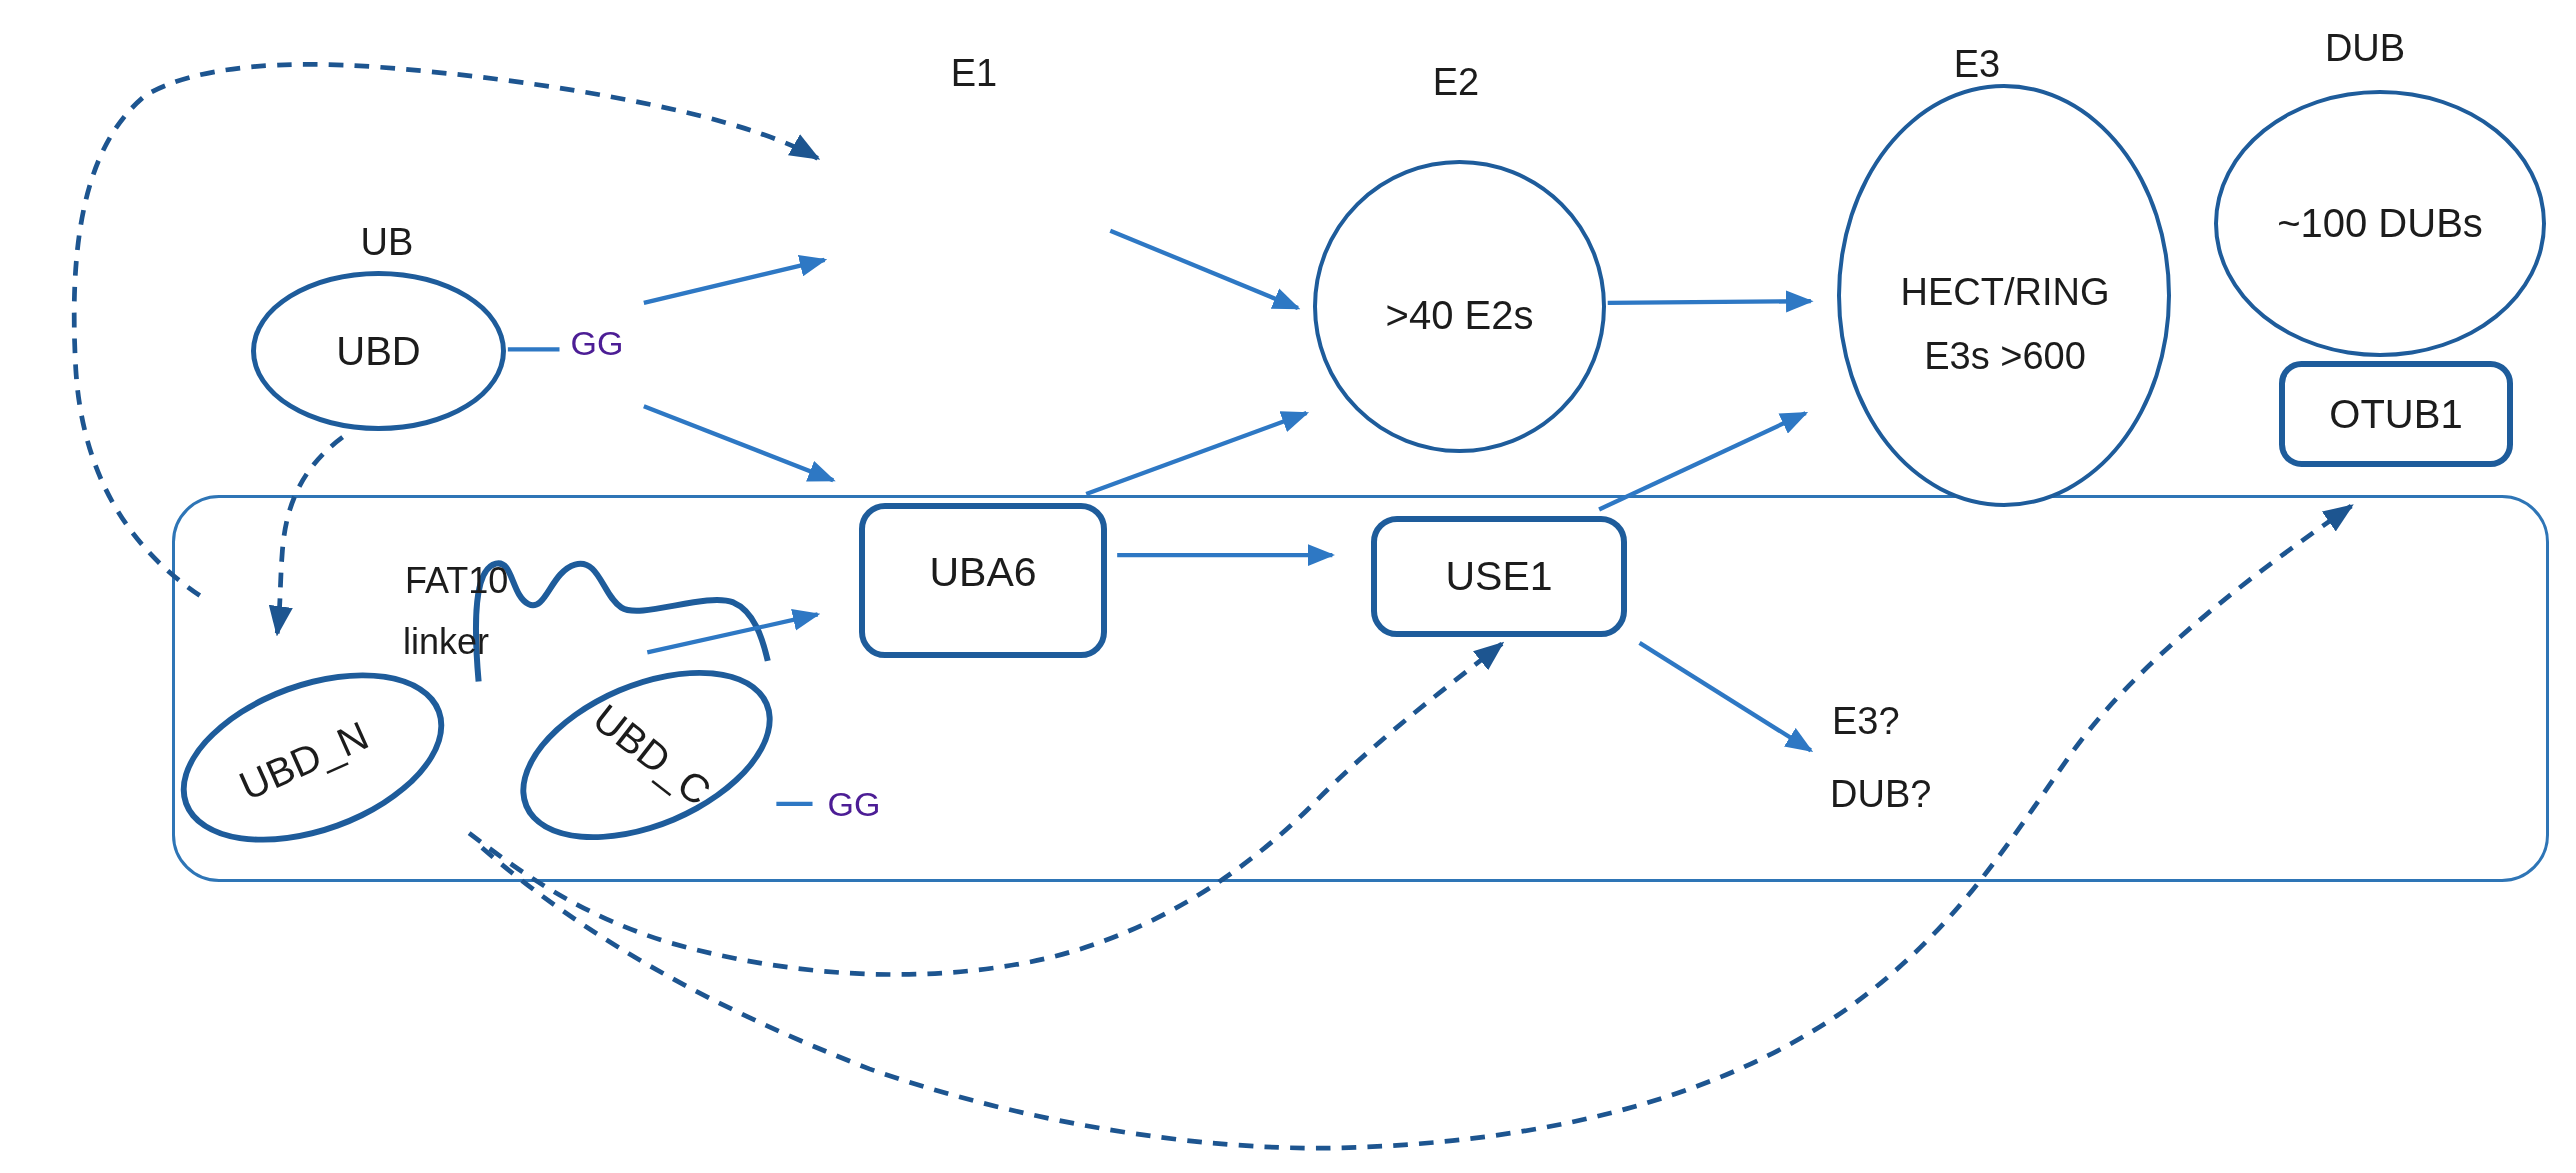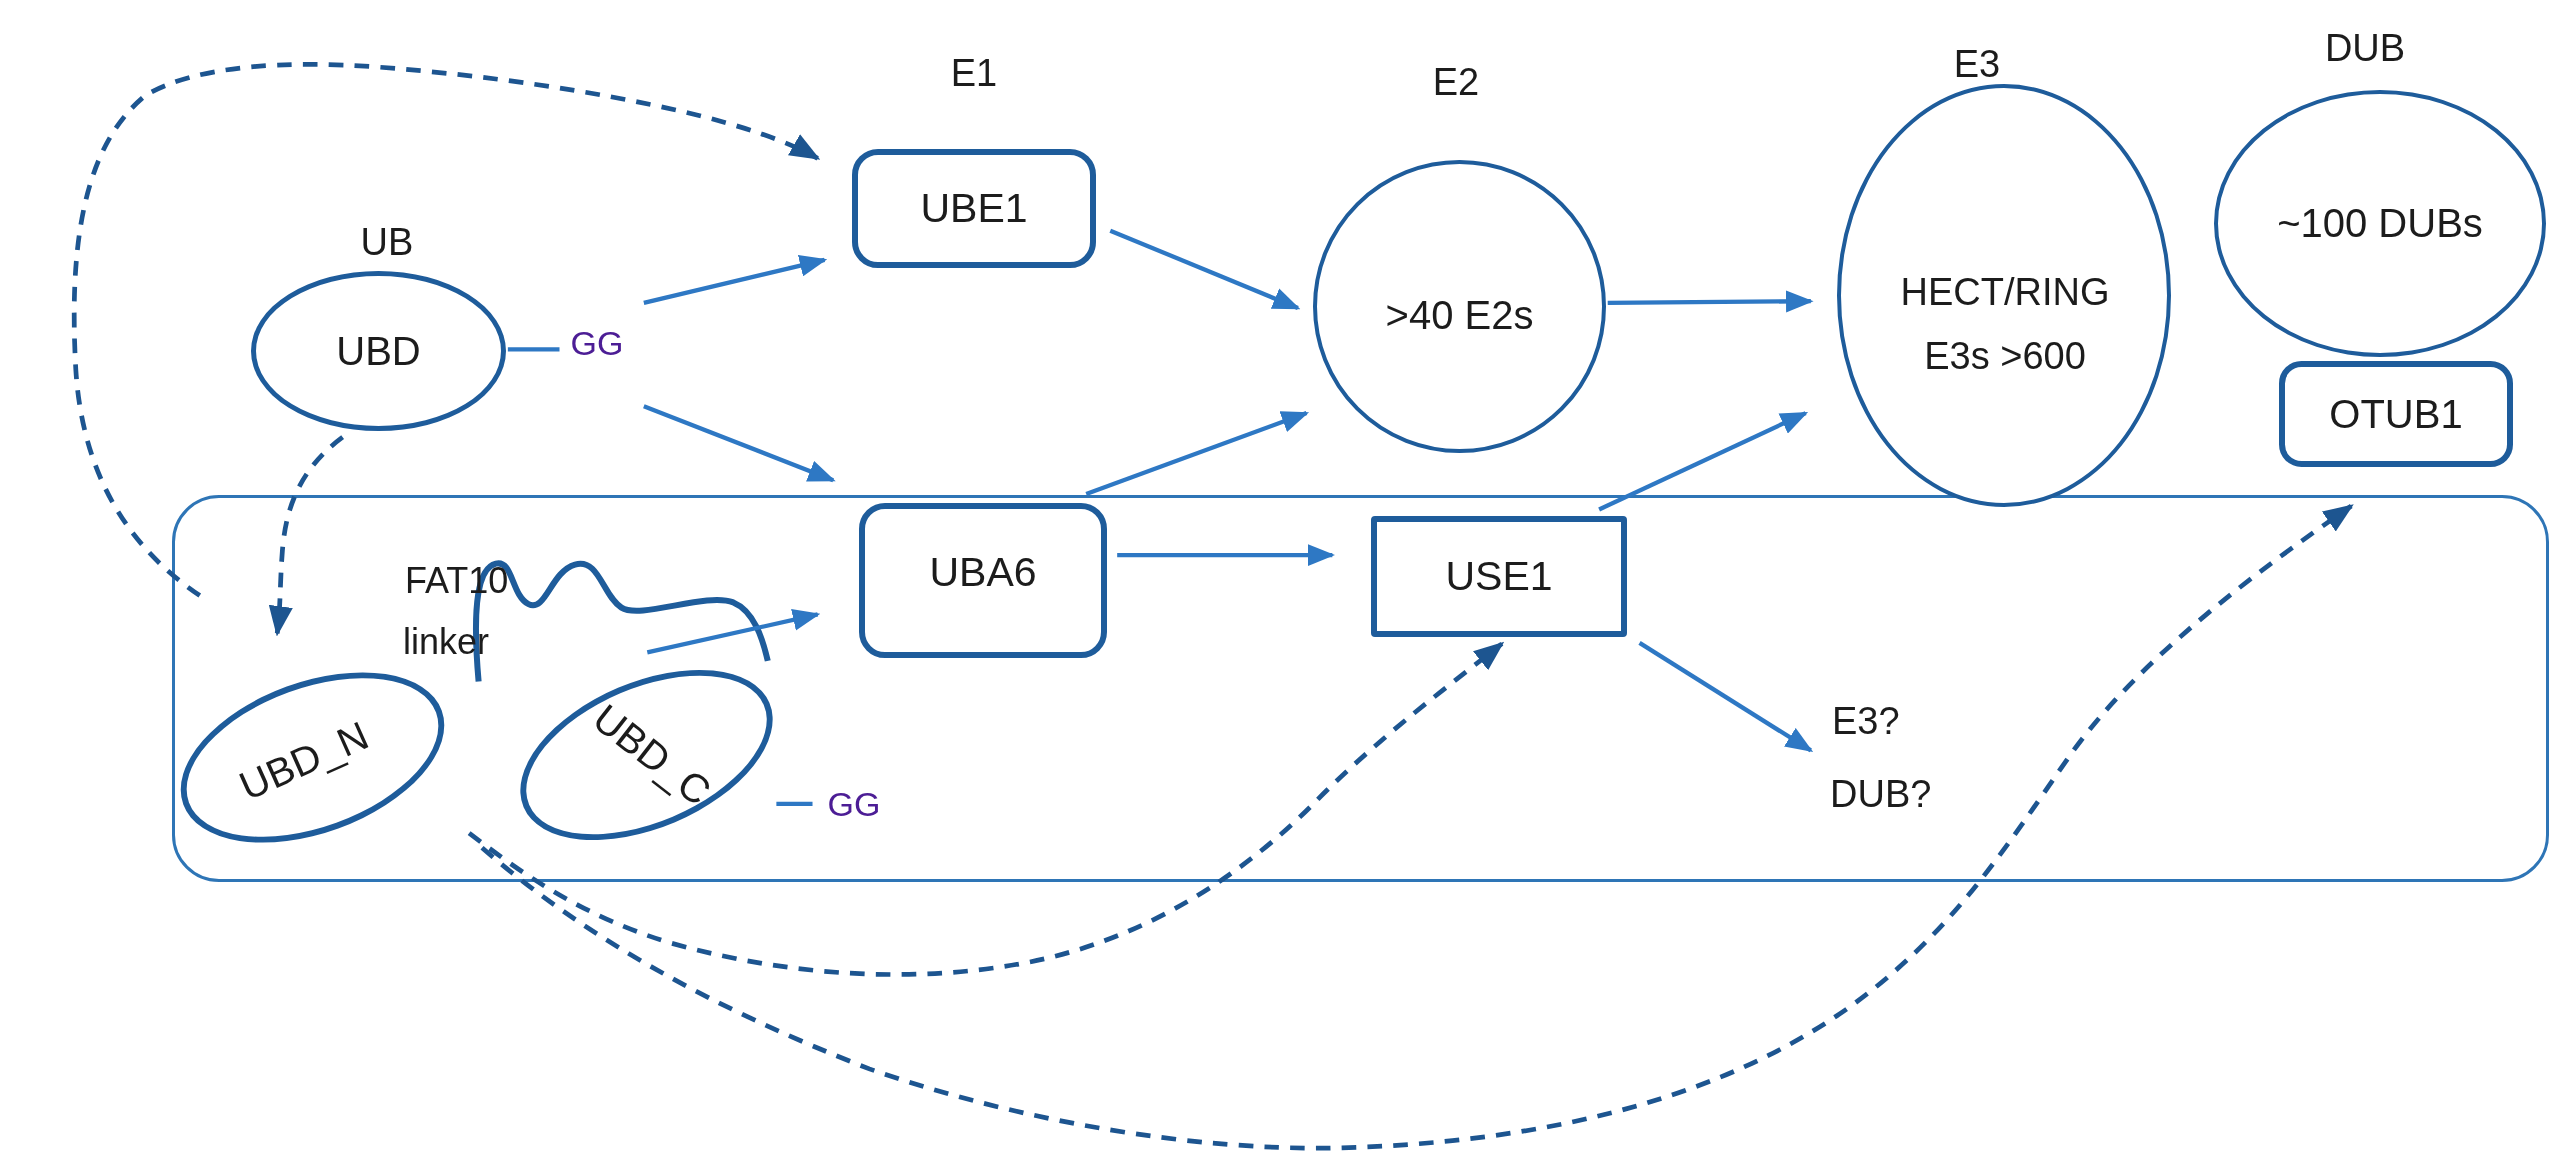--- a/index.html
+++ b/index.html
@@ -47,21 +47,20 @@
   <div class="lbl" style="left:960px; top:73px;margin-left:14px;">E1</div>
   <div class="lbl" style="left:1456px; top:82px;">E2</div>
   <div class="lbl" style="left:1977px; top:64px;">E3</div>
   <div class="lbl" style="left:2365px; top:48px;">DUB</div>
 
   <div class="container-rect" style="left:172px; top:495px; width:2377px; height:387px;"></div>
 
   <div class="node ellipse" style="left:251px; top:271px; width:255px; height:160px;">UBD</div>
   <div class="gg" style="left:597px; top:343px;">GG</div>
 
-  <div class="node" style="left:852px; top:149px; width:244px; height:119px; border-width:6px; border-radius:26px; font-size:41px;">UBE1</div>
 
   <div class="node ellipse" style="left:1313px; top:160px; width:293px; height:293px; border-width:4.3px; padding-top:17px;">&gt;40 E2s</div>
 
   <div class="node ellipse" style="left:1837px; top:84px; width:334px; height:423px; border-width:4.3px;"></div>
   <div class="e3text">
     <div>HECT/RING</div>
     <div>E3s &gt;600</div>
   </div>
 
   <div class="node ellipse" style="left:2214px; top:90px; width:332px; height:267px; border-width:4.3px;">~100 DUBs</div>
@@ -74,21 +73,21 @@
   <div class="node ellipse" style="left:175px; top:682px; width:275px; height:151px; border-width:6px; transform:rotate(-20deg);"></div>
   <div class="rotlbl" style="left:304px; top:761px; transform:translate(-50%,-50%) rotate(-24deg);">UBD_N</div>
 
   <div class="node ellipse" style="left:513px; top:682px; width:267px; height:146px; border-width:6px; transform:rotate(-23deg);"></div>
   <div class="rotlbl" style="left:652px; top:755px; transform:translate(-50%,-50%) rotate(38deg);">UBD_C</div>
 
   <div class="gg" style="left:854px; top:804px;">GG</div>
 
   <div class="node" style="left:859px; top:503px; width:248px; height:155px; border-width:6px; border-radius:26px; font-size:41px; padding-bottom:15.5px;">UBA6</div>
 
-  <div class="node" style="left:1371px; top:516px; width:256px; height:121px; border-width:6px; border-radius:4px; font-size:41px;">USE1</div>
+  <div class="node" style="left:1371px; top:516px; width:256px; height:121px; border-width:6px; border-radius:26px; font-size:41px;">USE1</div>
 
   <div class="freelabel" style="left:1832px; top:690px; font-size:38px;">E3?</div>
   <div class="freelabel" style="left:1830px; top:763px; font-size:38px;">DUB?</div>
 
   <svg class="connectors" width="2576" height="1173" viewBox="0 0 2993 1363">
     <defs>
       <marker id="mA" viewBox="0 0 10 8" refX="9" refY="4" markerWidth="6.4" markerHeight="5.2" orient="auto" markerUnits="strokeWidth">
         <path d="M0,0 L10,4 L0,8 Z" fill="#2e78c4"></path>
       </marker>
       <marker id="mD" viewBox="0 0 10 8" refX="9" refY="4" markerWidth="6.4" markerHeight="5.2" orient="auto" markerUnits="strokeWidth">

